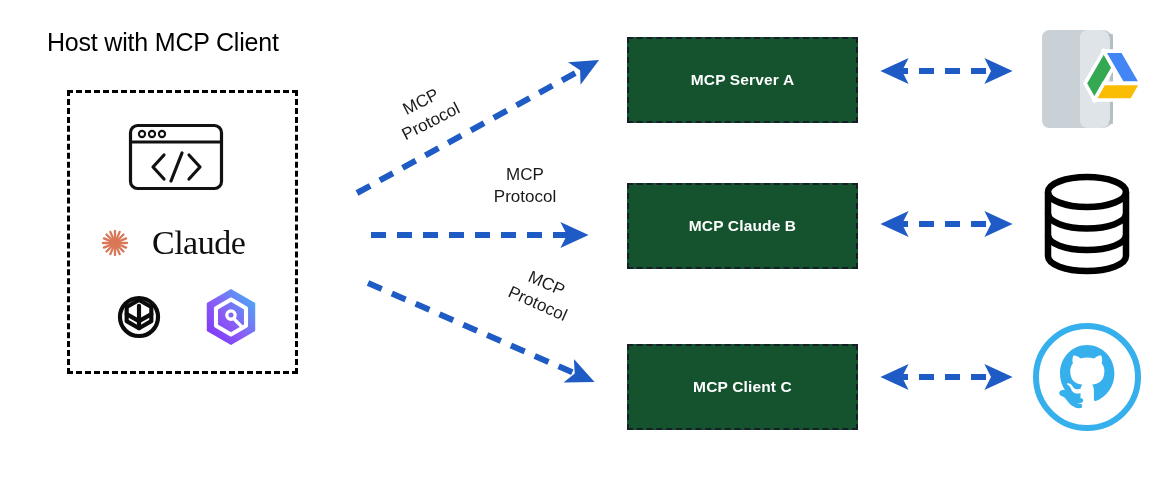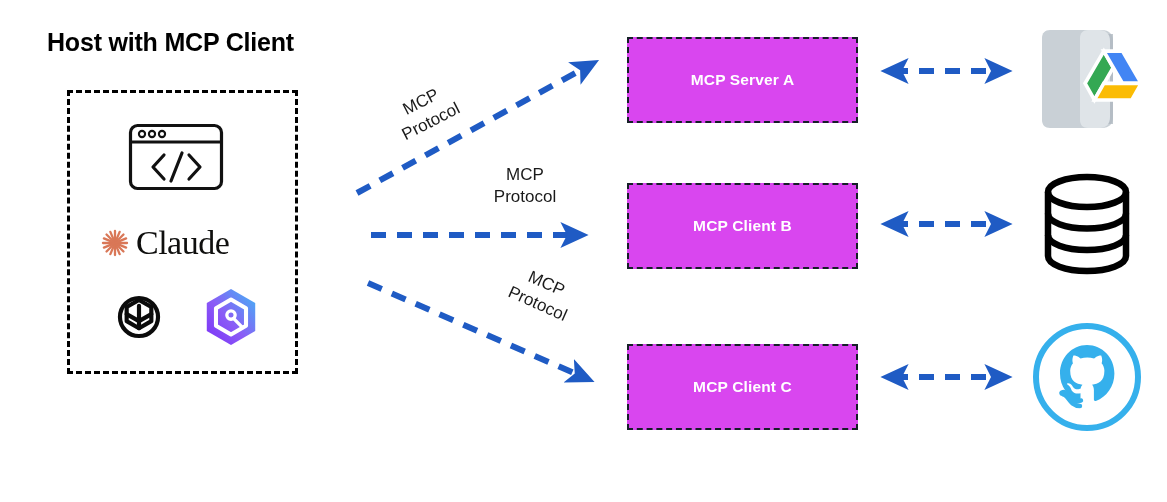--- a/index.html
+++ b/index.html
@@ -20,21 +20,21 @@
     position: absolute;
     inset: 0;
   }
 
   
   .host-title {
     position: absolute;
     left: 47px;
     top: 28px;
     font-size: 25px;
-    font-weight: bold;
+    font-weight: normal;
     letter-spacing: -0.2px;
     color: #000000;
     white-space: nowrap;
   }
 
   
   .host-box {
     position: absolute;
     left: 67px;
     top: 90px;
@@ -61,21 +61,21 @@
 
   
   .claude-logo {
     position: absolute;
     left: 30px;
     top: 128px;
     width: 172px;
     height: 44px;
     display: flex;
     align-items: center;
-    gap: 6px;
+    gap: 22px;
   }
   .claude-burst {
     width: 30px;
     height: 30px;
     flex: 0 0 auto;
   }
   .claude-word {
     font-family: "Liberation Serif", serif;
     font-size: 34px;
     line-height: 1;
@@ -96,21 +96,21 @@
   }
   .openai-mark { width: 58px; height: 58px; }
   .hex-mark    { width: 62px; height: 62px; }
 
   
   .server-box {
     position: absolute;
     left: 627px;
     width: 231px;
     height: 86px;
-    background: #d946ef;
+    background: #14532d;
     border: 2px dashed #161f28;
     box-sizing: border-box;
     display: flex;
     align-items: center;
     justify-content: center;
   }
   .server-label {
     color: #ffffff;
     font-size: 15.5px;
     font-weight: bold;
@@ -229,21 +229,21 @@
         </svg>
       </div>
 
     </div>
   </div>
 
   <div class="server-box" id="server-a">
     <span class="server-label">MCP Server A</span>
   </div>
   <div class="server-box" id="server-b">
-    <span class="server-label">MCP Client B</span>
+    <span class="server-label">MCP Claude B</span>
   </div>
   <div class="server-box" id="server-c">
     <span class="server-label">MCP Client C</span>
   </div>
 
   <div class="protocol-label" id="protocol-label-0">MCP
 Protocol</div>
   <div class="protocol-label" id="protocol-label-1">MCP
 Protocol</div>
   <div class="protocol-label" id="protocol-label-2">MCP

